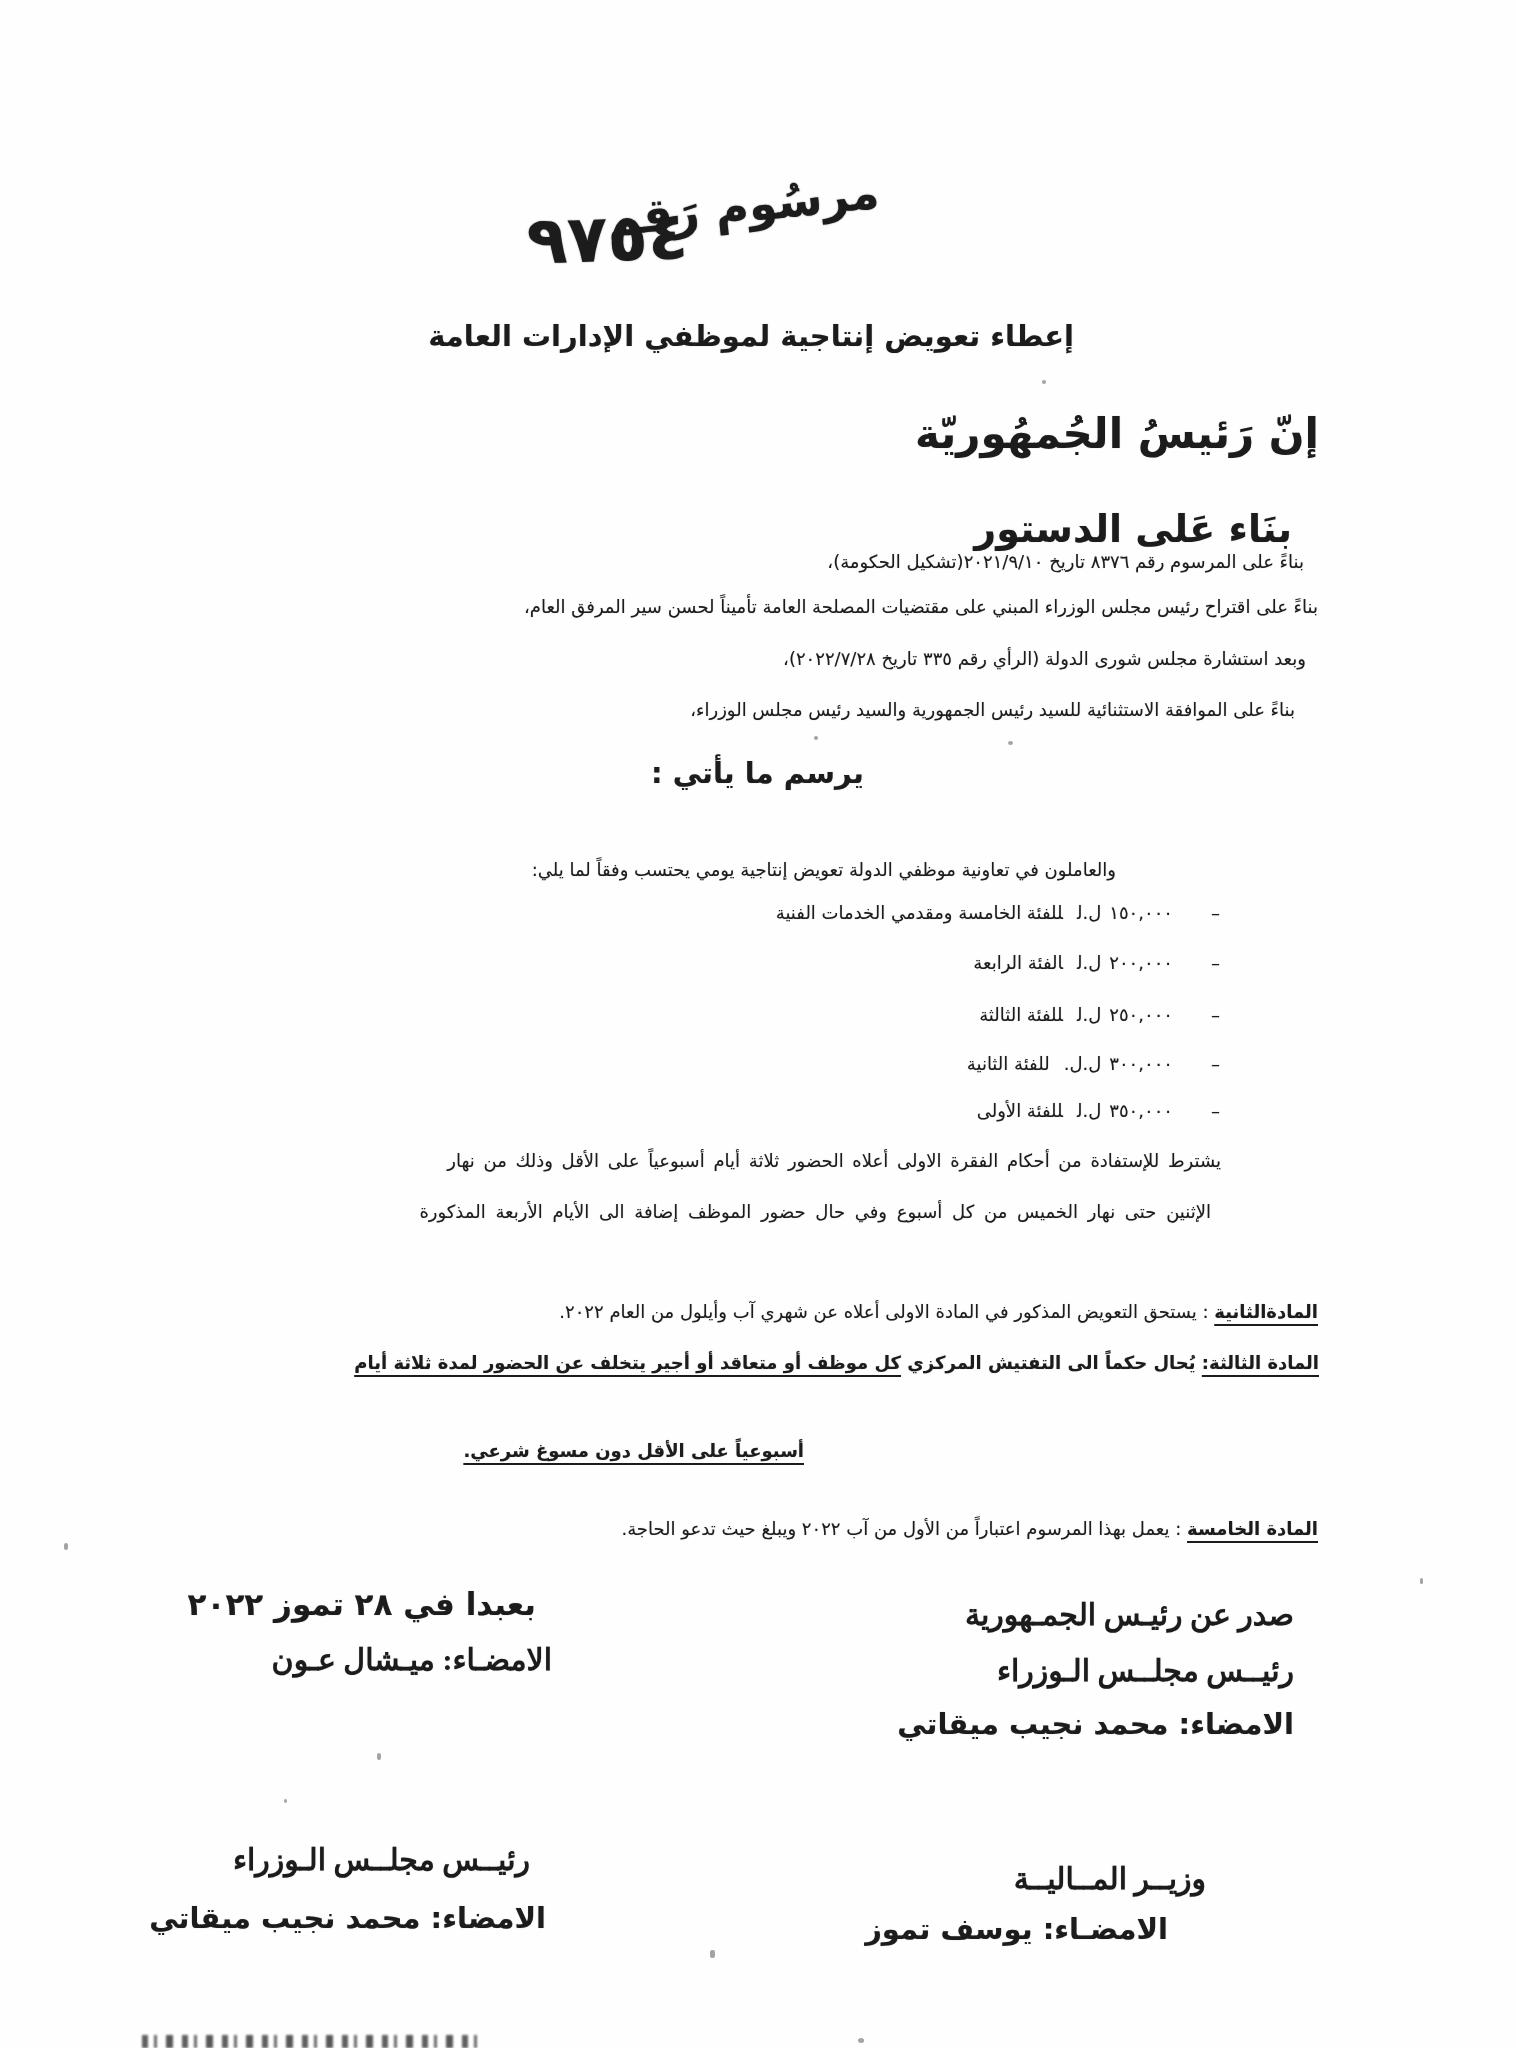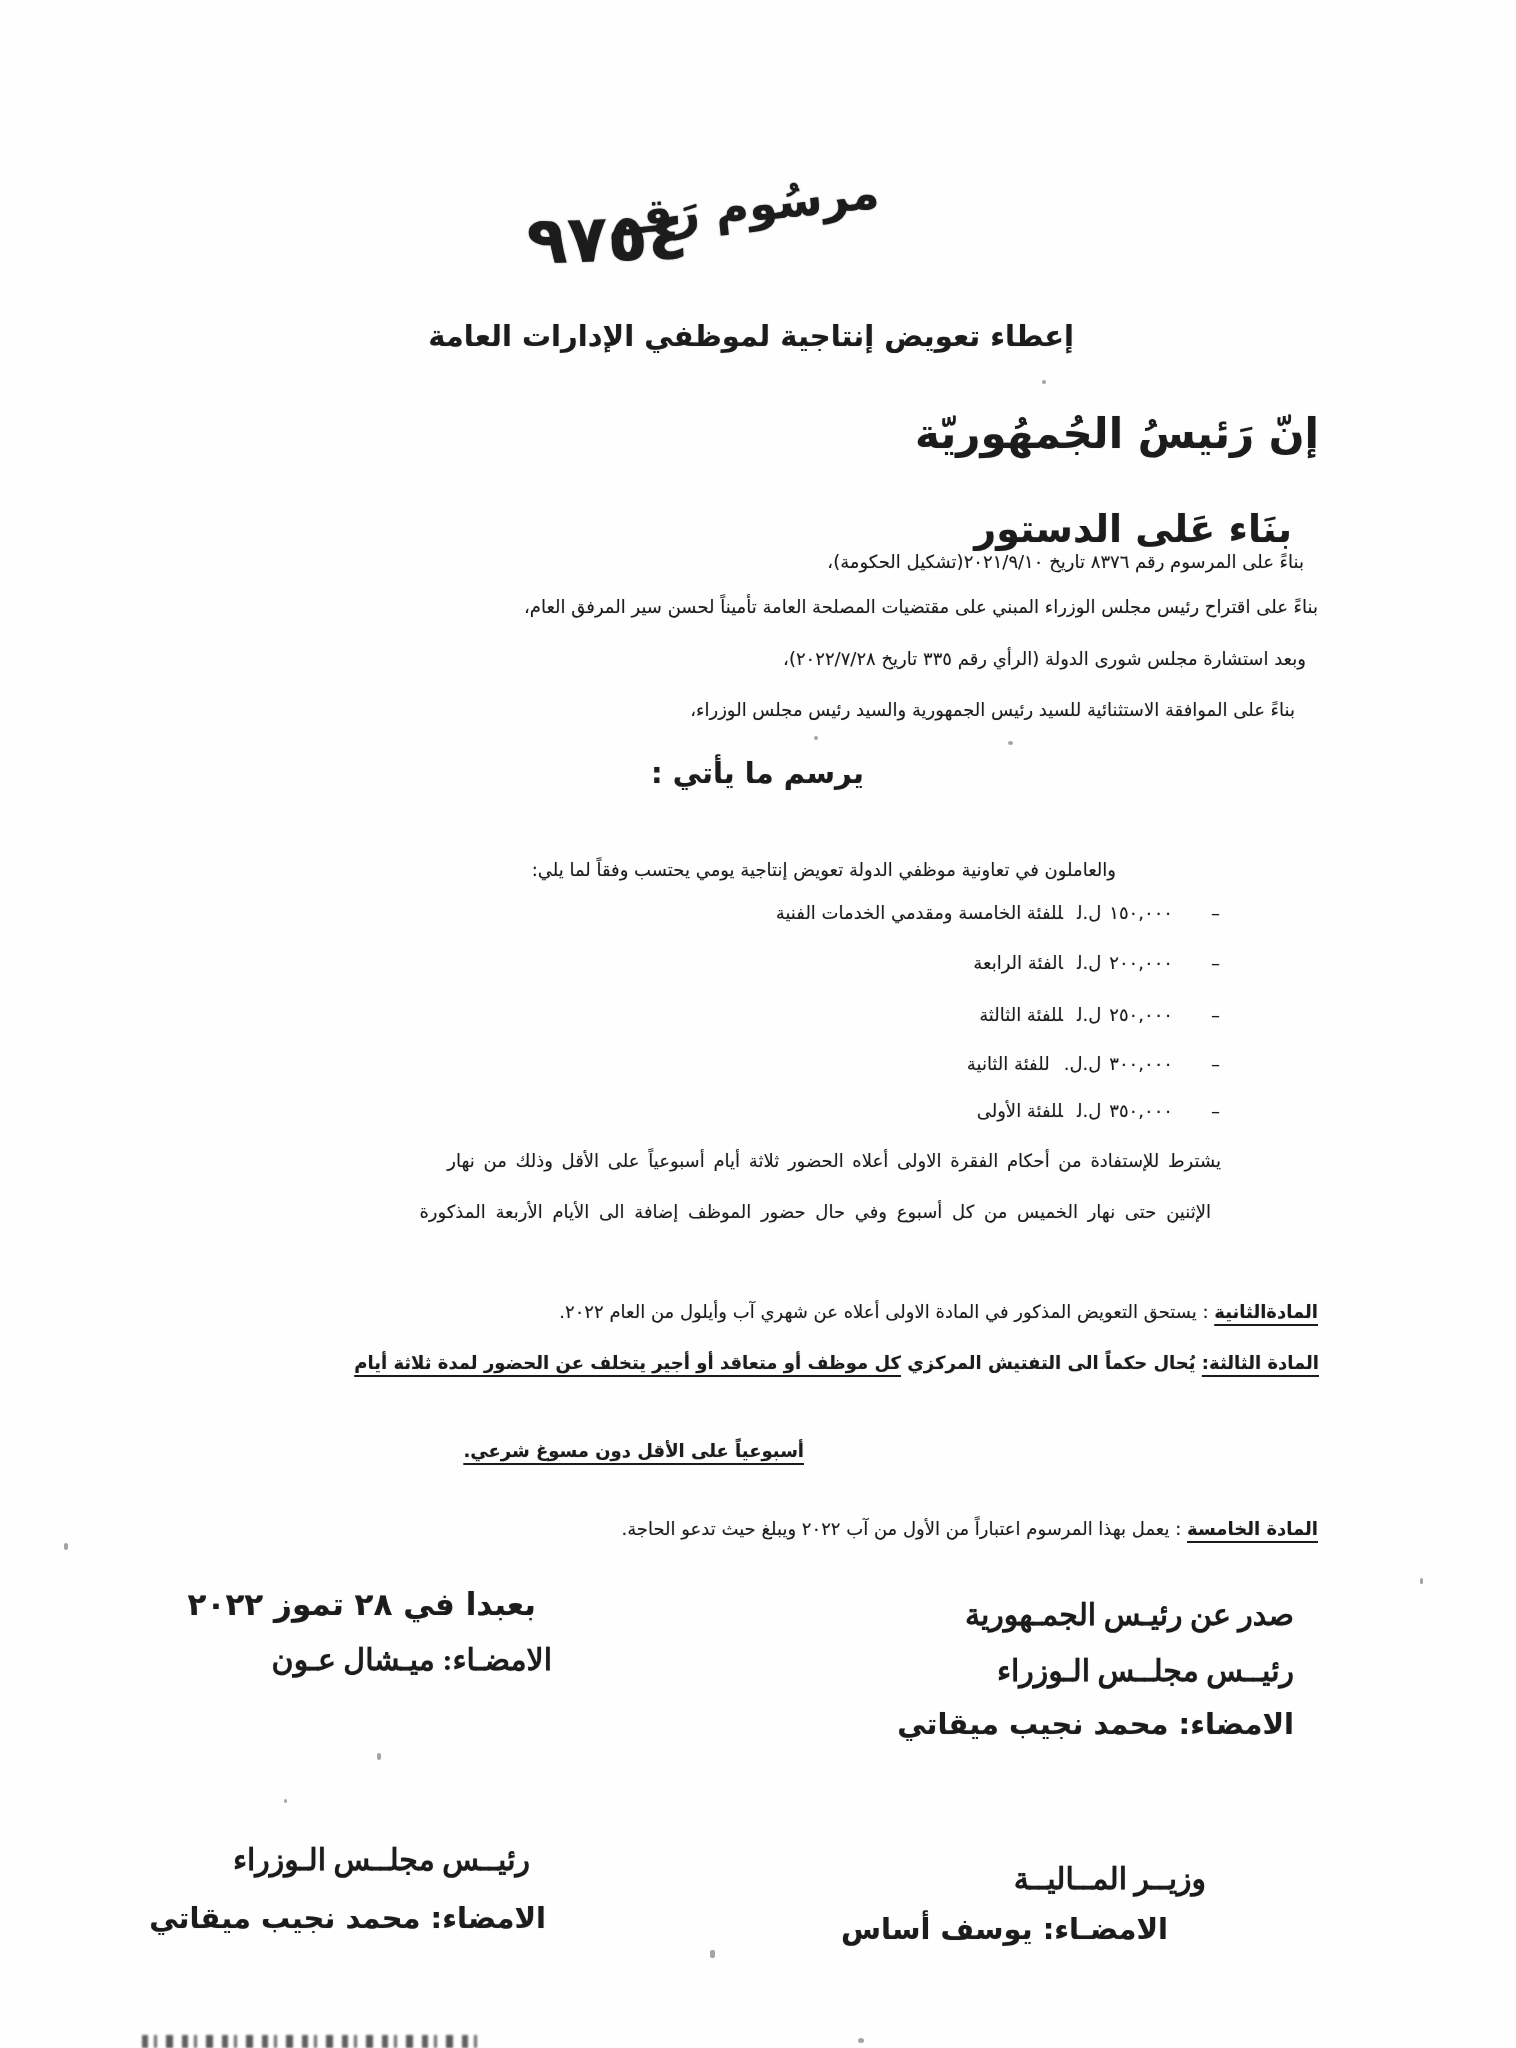--- a/index.html
+++ b/index.html
@@ -135,21 +135,21 @@
   <div class="line sig bold" style="top:1652px; right:222px;">رئيــس مجلــس الـوزراء</div>
   <div class="line sig-sm bold" style="top:1706px; right:222px;">الامضاء: محمد نجيب ميقاتي</div>
 
   <div class="line place-date bold" style="top:1585px; right:980px;">بعبدا في ٢٨ تموز ٢٠٢٢</div>
   <div class="line sig bold" style="top:1641px; right:964px;">الامضـاء: ميـشال عـون</div>
 
   <div class="line sig bold" style="top:1841px; right:986px;">رئيــس مجلــس الـوزراء</div>
   <div class="line sig-sm bold" style="top:1900px; right:970px;">الامضاء: محمد نجيب ميقاتي</div>
 
   <div class="line sig bold" style="top:1860px; right:310px;">وزيــر المــاليــة</div>
-  <div class="line sig-sm bold" style="top:1911px; right:348px;">الامضـاء: يوسف أساس</div>
+  <div class="line sig-sm bold" style="top:1911px; right:348px;">الامضـاء: يوسف تموز</div>
 
   <div class="speck" style="top:380px; left:1042px; width:4px; height:4px;"></div>
   <div class="speck" style="top:736px; left:814px; width:4px; height:4px;"></div>
   <div class="speck" style="top:741px; left:1008px; width:5px; height:4px;"></div>
   <div class="speck" style="top:1543px; left:64px; width:4px; height:7px; border-radius:2px;"></div>
   <div class="speck" style="top:1753px; left:377px; width:4px; height:7px; border-radius:2px;"></div>
   <div class="speck" style="top:1799px; left:284px; width:3px; height:4px;"></div>
   <div class="speck" style="top:1950px; left:710px; width:5px; height:8px; border-radius:2px;"></div>
   <div class="speck" style="top:1578px; left:1420px; width:3px; height:6px; border-radius:2px;"></div>
   <div class="speck" style="top:2038px; left:858px; width:6px; height:5px;"></div>

